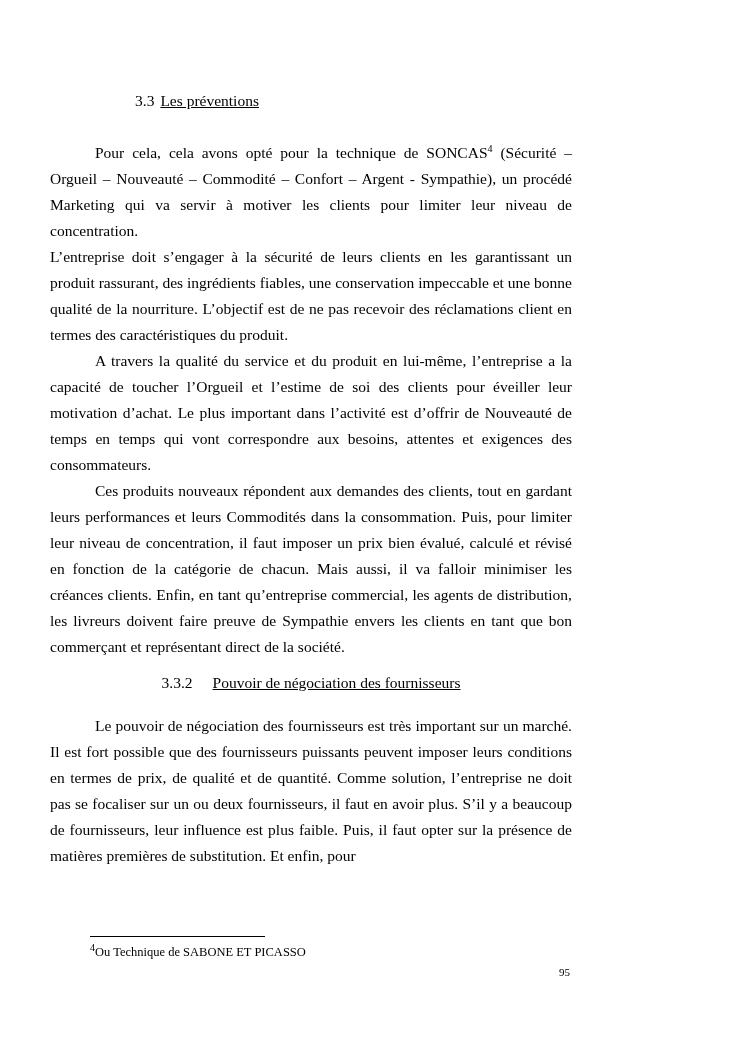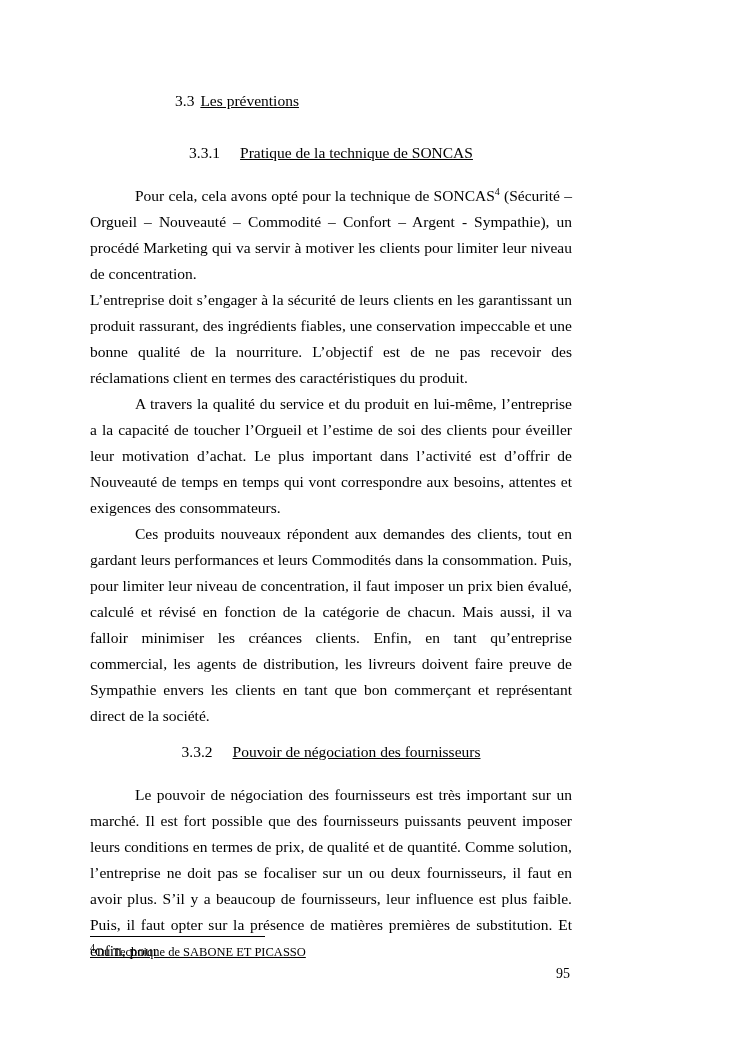--- a/index.html
+++ b/index.html
@@ -9,21 +9,21 @@
     height: 1053px;
     font-family: "Liberation Serif", "DejaVu Serif", serif;
     color: #000000;
     position: relative;
     overflow: hidden;
   }
   .page {
     position: relative;
     width: 662px;
     height: 1053px;
-    padding: 88px 90px 0 90px;
+    padding: 88px 90px 0 50px;
     background: #ffffff;
   }
   .h-main {
     font-size: 15.5px;
     font-weight: normal;
     line-height: 26px;
     margin-left: 85px;
     margin-bottom: 26px;
     white-space: nowrap;
   }
@@ -57,38 +57,36 @@
     width: 565px;
   }
   .footnote-rule {
     width: 175px;
     border-top: 1px solid #000000;
     margin-bottom: 7px;
   }
   .footnote {
     font-size: 12.5px;
     line-height: 16px;
-    text-decoration: underline;
   }
   .page-number {
     position: absolute;
     top: 966px;
     right: 92px;
-    font-size: 14px;
+    font-size: 11px;
   }
 </style>
 </head>
 <body>
 
 <div class="page">
 
   <h2 class="h-main"><span>3.3</span><span class="num-gap"></span><span class="underline">Les préventions</span></h2>
 
 
-  <h3 class="h-sub"><span>3.3.1</span><span class="tab"></span><span class="underline">Pratique de la technique de SONCAS</span></h3>
 
   <p class="para indent"><span>Pour cela, cela avons opté pour la technique de SONCAS</span><sup>4</sup><span> (Sécurité – Orgueil – Nouveauté – Commodité – Confort – Argent - Sympathie), un procédé Marketing qui va servir à motiver les clients pour limiter leur niveau de concentration.</span></p>
 
   <p class="para">L’entreprise doit s’engager à la sécurité de leurs clients en les garantissant un produit rassurant, des ingrédients fiables, une conservation impeccable et une bonne qualité de la nourriture. L’objectif est de ne pas recevoir des réclamations client en termes des caractéristiques du produit.</p>
 
   <p class="para indent">A travers la qualité du service et du produit en lui-même, l’entreprise a la capacité de toucher l’Orgueil et l’estime de soi des clients pour éveiller leur motivation d’achat. Le plus important dans l’activité est d’offrir de Nouveauté de temps en temps qui vont correspondre aux besoins, attentes et exigences des consommateurs.</p>
 
   <p class="para indent">Ces produits nouveaux répondent aux demandes des clients, tout en gardant leurs performances et leurs Commodités dans la consommation. Puis, pour limiter leur niveau de concentration, il faut imposer un prix bien évalué, calculé et révisé en fonction de la catégorie de chacun. Mais aussi, il va falloir minimiser les créances clients. Enfin, en tant qu’entreprise commercial, les agents de distribution, les livreurs doivent faire preuve de Sympathie envers les clients en tant que bon commerçant et représentant direct de la société.</p>
 
   <h3 class="h-sub"><span>3.3.2</span><span class="tab"></span><span class="underline">Pouvoir de négociation des fournisseurs</span></h3>

